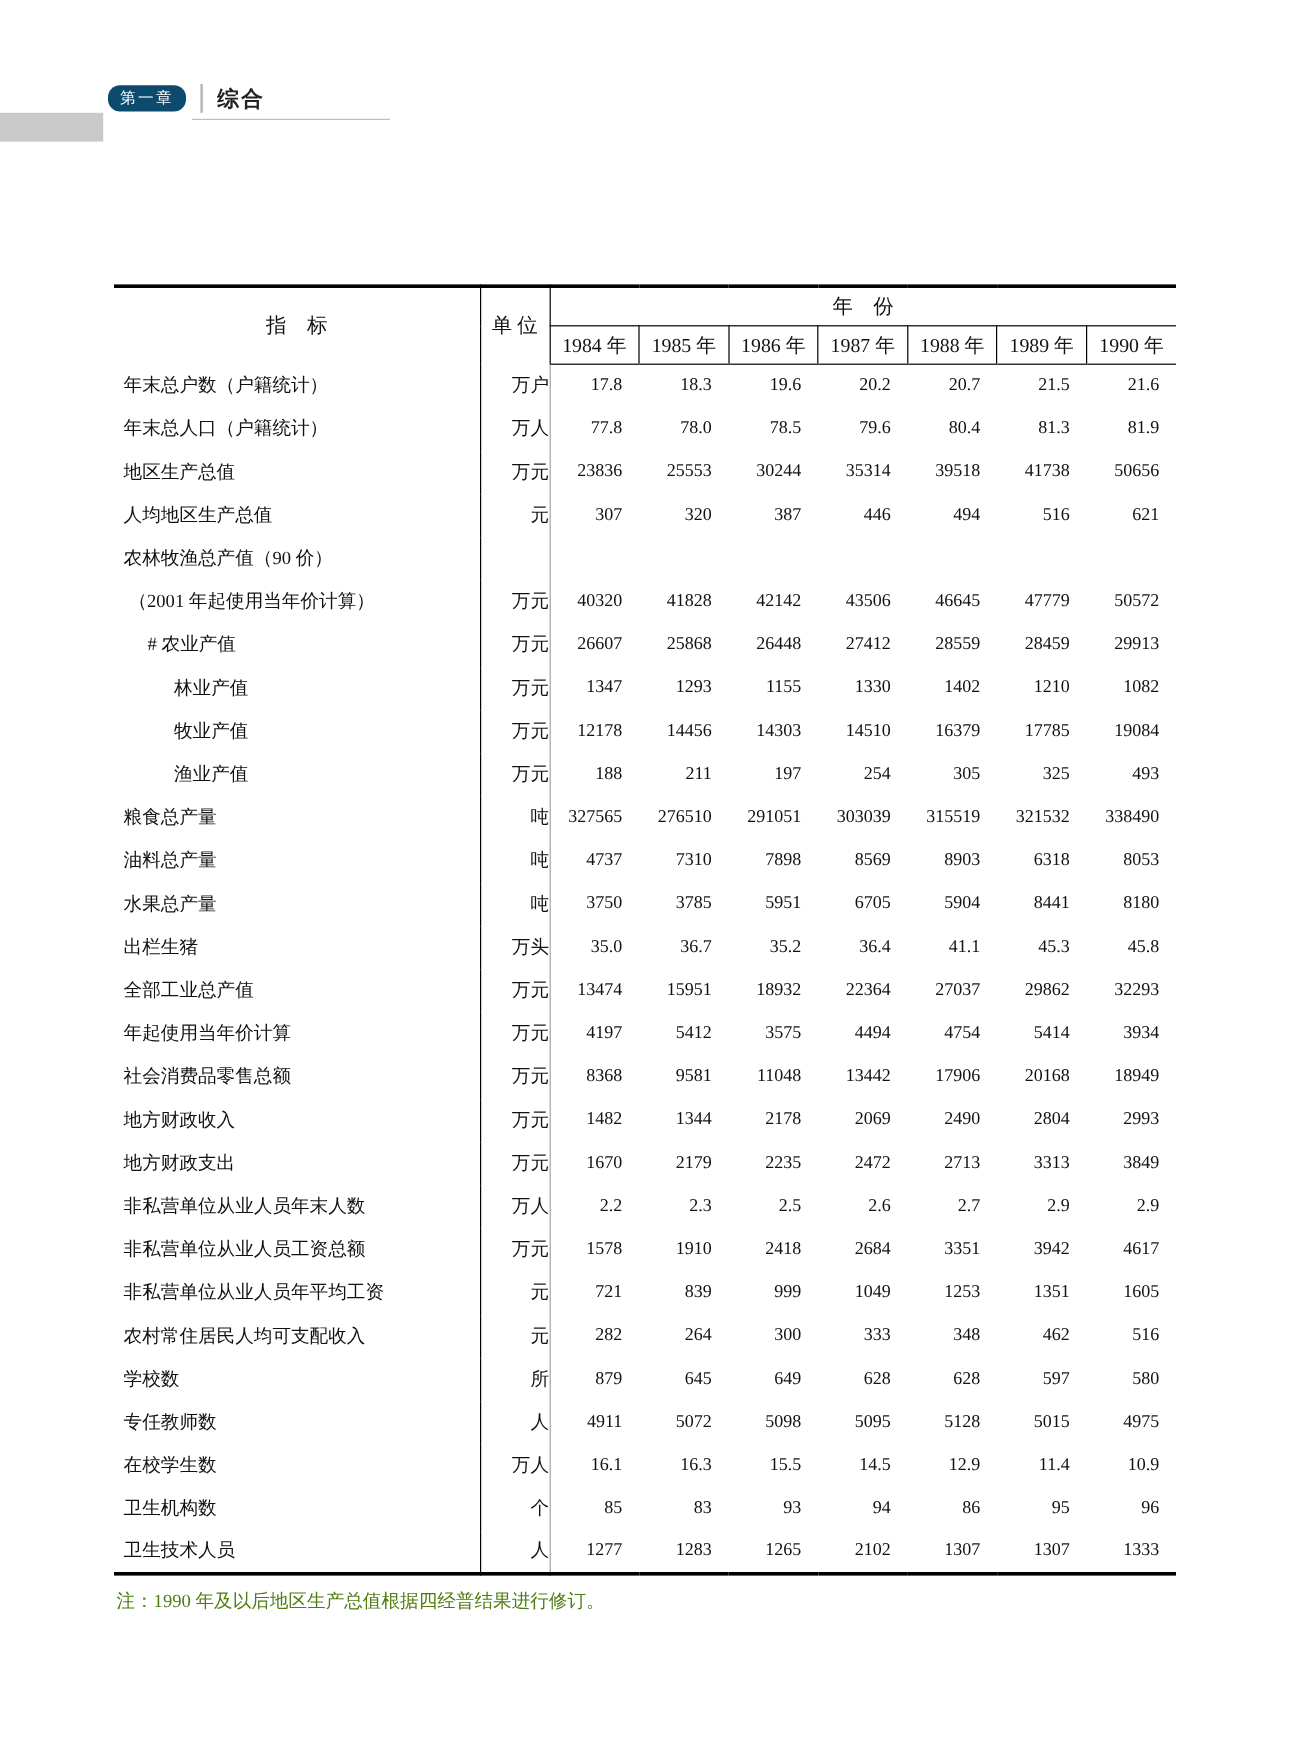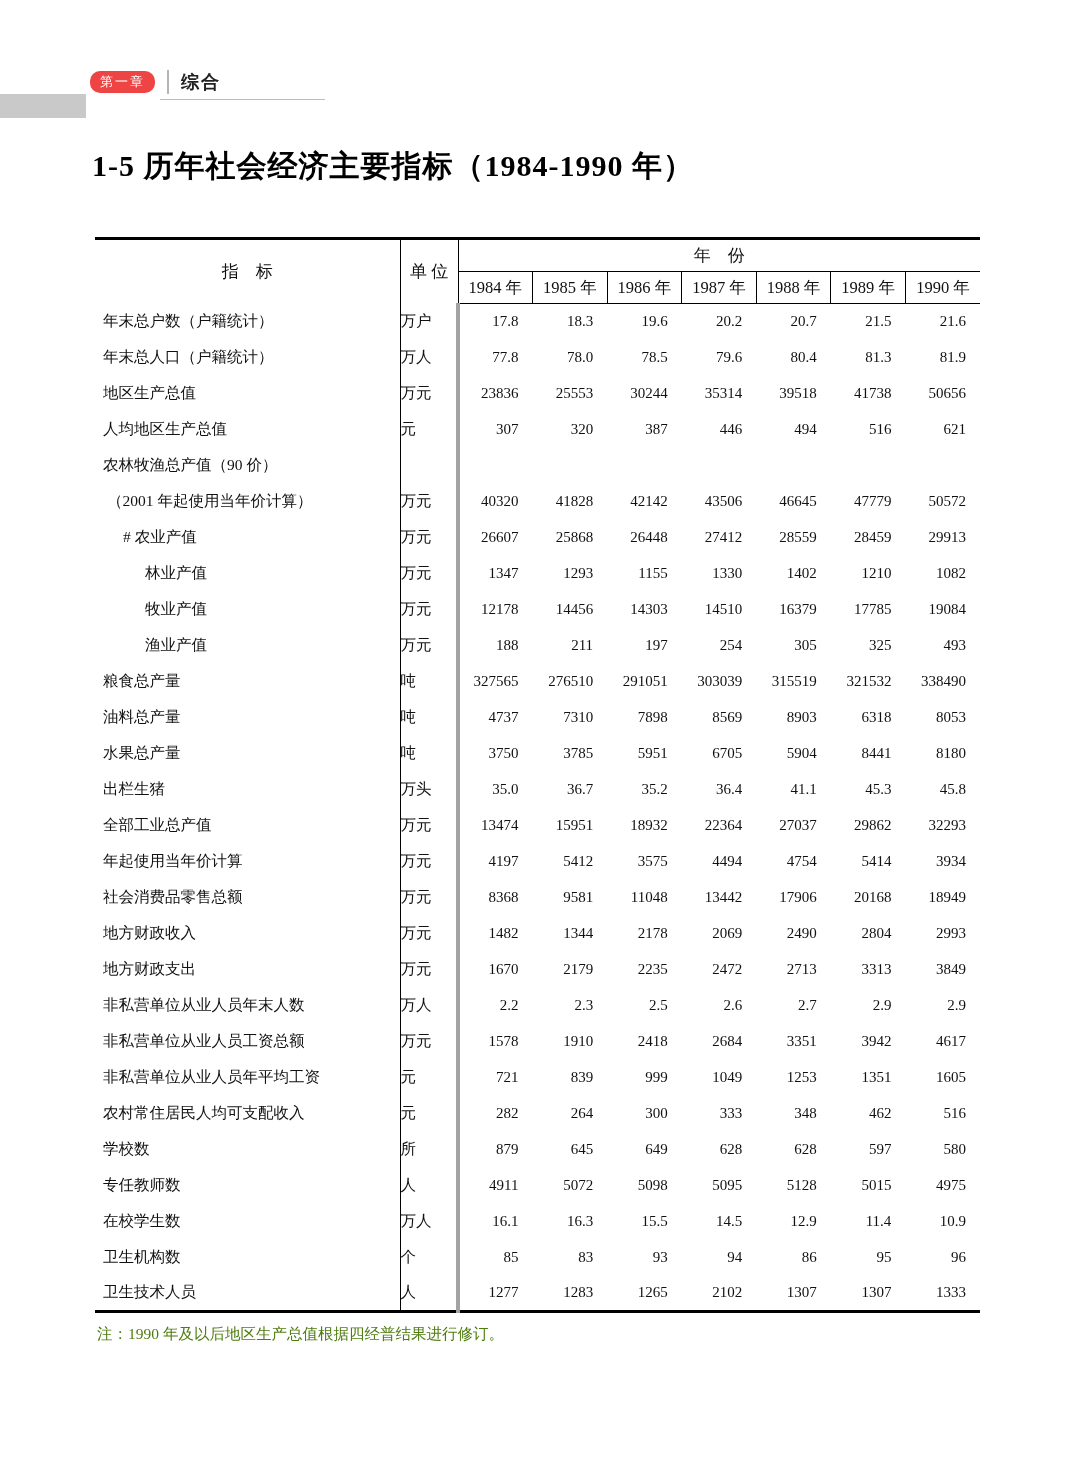--- a/index.html
+++ b/index.html
@@ -8,21 +8,21 @@
     width:1074px; height:1458px; position:relative;
     font-family:"Liberation Serif","DejaVu Serif",serif;
     color:#111;
   }
   .page { position:relative; width:1074px; height:1458px; background:#fff; overflow:hidden; }
 
   .left-strip { position:absolute; left:0; top:94px; width:86px; height:24px; background:#c9c9c9; }
 
   .chapter-header { position:absolute; left:90px; top:70px; display:flex; align-items:center; }
   .chapter-badge {
-    background:#ef4444; color:#fff; font-size:13px; line-height:1;
+    background:#0c4a6e; color:#fff; font-size:13px; line-height:1;
     padding:4px 10px 5px; border-radius:10px; letter-spacing:2px;
     font-family:"Liberation Sans","DejaVu Sans",sans-serif;
   }
   .chapter-title {
     margin-left:12px; padding-left:12px; border-left:2px solid #b5b5b5;
     font-size:18px; font-weight:bold; color:#222; letter-spacing:2px;
     font-family:"Liberation Sans","DejaVu Sans",sans-serif;
   }
   .header-rule { position:absolute; left:160px; top:99px; width:165px; height:1px; background:#bdbdbd; }
 
@@ -40,21 +40,21 @@
   thead th { font-size:17px; text-align:center; }
   .h-indicator { border-right:1px solid #000; }
   .h-unit { border-right:1px solid #000; }
   .h-yeargroup { border-bottom:1px solid #000; height:33px; }
   .year-row th {
     border-left:1px solid #000; border-bottom:1px solid #000;
     height:32px; font-size:16.5px;
   }
   tbody td { height:36px; font-size:15.5px; }
   td.ind  { text-align:left; border-right:1px solid #000; padding-left:8px; }
-  td.unit { text-align:left; border-right:4px solid #a3a3a3;margin-left:16px; }
+  td.unit { text-align:right; border-right:1px solid #a3a3a3;margin-left:16px; }
   td.val  { text-align:right; padding-right:14px; font-size:15px; }
   td.ind.indent-1 { padding-left:12px; }
   td.ind.indent-2 { padding-left:28px; }
   td.ind.indent-3 { padding-left:50px; }
 
   .note { position:absolute; left:97px; top:1324px; font-size:15.5px; color:#4d7c0f; }
   .page-num { position:absolute; left:0; top:1366px; width:100%; text-align:center; font-size:17px; }
 </style>
 </head>
 <body>
@@ -62,21 +62,20 @@
 <div class="page">
 
   <div class="left-strip"></div>
 
   <div class="chapter-header">
     <span class="chapter-badge">第一章</span>
     <span class="chapter-title">综合</span>
   </div>
   <div class="header-rule"></div>
 
-  <h1 class="doc-title">1-5  历年社会经济主要指标（1984-1990 年）</h1>
 
   <div class="tbl-wrap">
     <table>
       <colgroup>
         <col style="width:305px">
         <col style="width:58px">
         <col>
           <col>
           <col>
           <col>

